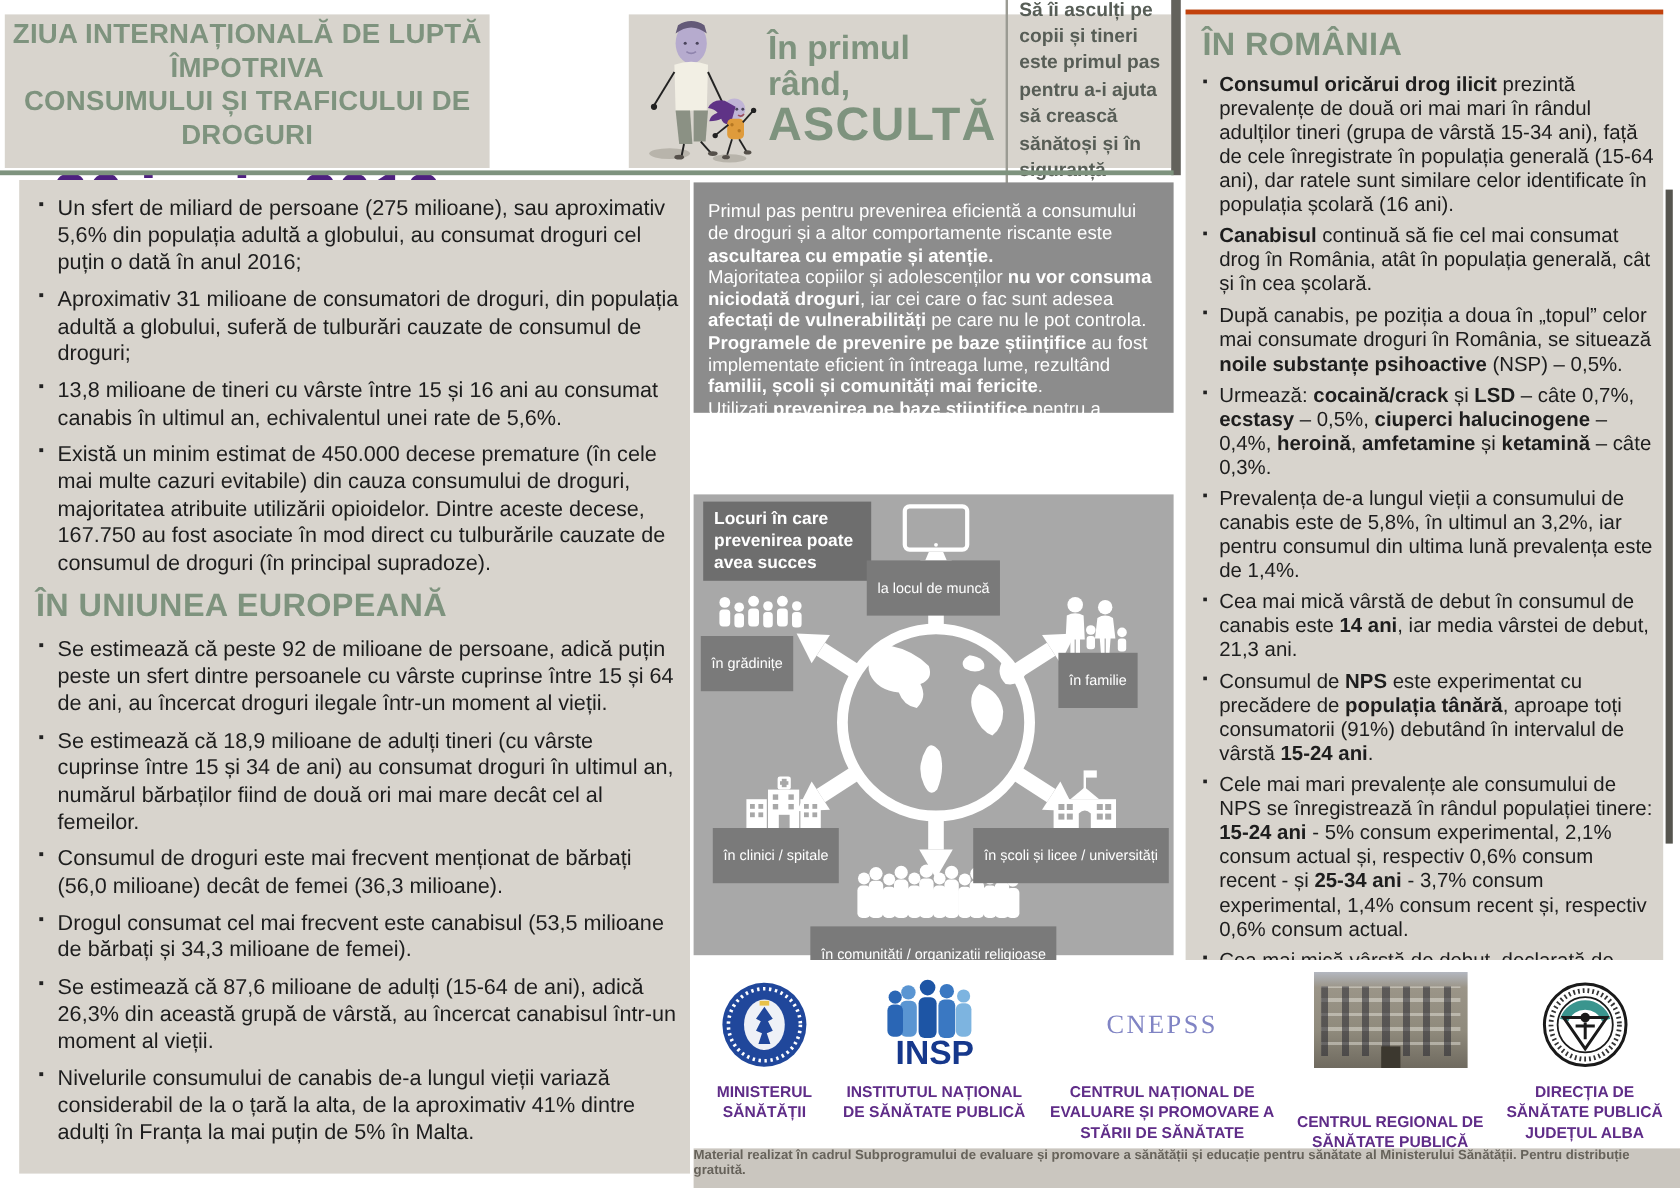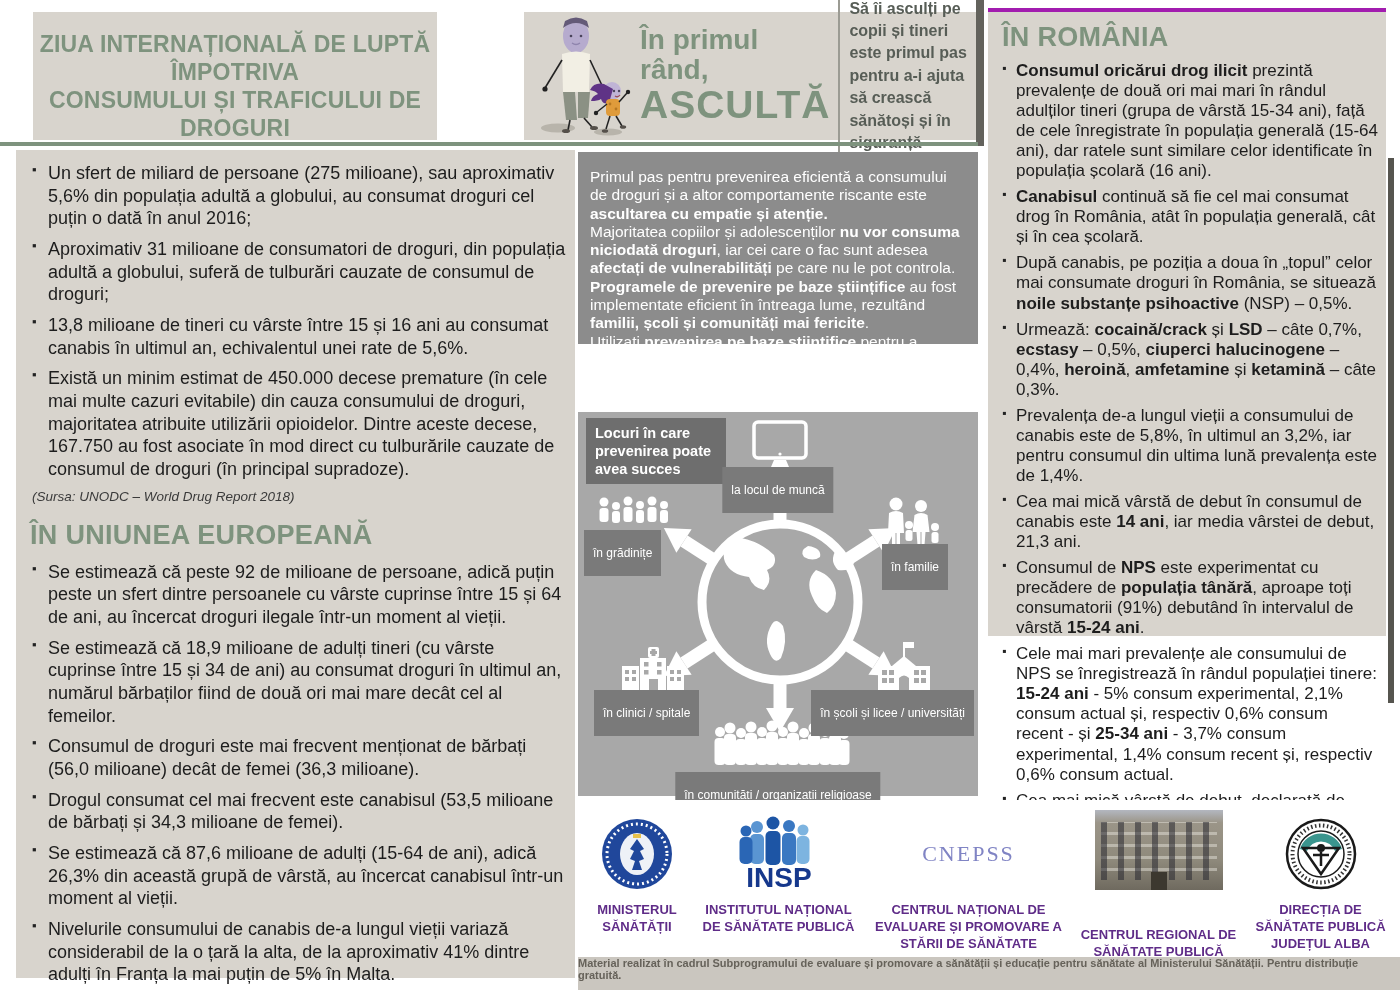--- a/index.html
+++ b/index.html
@@ -2,21 +2,21 @@
 <html><head>
 <meta charset="utf-8">
 <style>
   html,body{margin:0;padding:0;}
   body{width:1400px;height:990px;position:relative;overflow:hidden;background:#ffffff;
        font-family:"Liberation Sans", sans-serif;color:#222;}
   .panel{position:absolute;background:#d8d4cd;}
   .b{font-weight:bold;}
 
   
-  .left-header{left:33px;top:12px;width:404px;height:128px;text-align:center;padding-top:18px;box-sizing:border-box;}
+  .left-header{left:4px;top:12px;width:404px;height:128px;text-align:center;padding-top:2px;box-sizing:border-box;}
   .main-title{color:#7e937e;font-weight:bold;font-size:23px;line-height:1.22;letter-spacing:0.2px;}
   .main-date{color:#4e2180;font-weight:bold;font-size:52px;margin-top:8px;}
 
   
   .mid-header{left:524px;top:12px;width:452px;height:128px;display:flex;align-items:center;box-sizing:border-box;padding:2px 4px 2px 2px;}
   .campaign{display:flex;flex-direction:column;justify-content:center;margin-left:2px;}
   .campaign-lead{color:#7e937e;font-weight:bold;font-size:28px;line-height:1.05;}
   .campaign-big{color:#7e937e;font-weight:bold;font-size:39px;letter-spacing:1px;line-height:1.1;}
   .tagline{border-left:2px solid #9b9b93;margin-left:8px;padding-left:9px;color:#575d56;
            font-weight:bold;font-size:16px;line-height:1.4;}
@@ -26,22 +26,22 @@
 
   
   .left-body{left:16px;top:150px;width:559px;height:828px;box-sizing:border-box;padding:12px 8px 0 14px;}
   h2.section{font-size:27px;color:#7e937e;margin:0 0 10px 0;font-weight:bold;letter-spacing:0.3px;}
   ul.blist{list-style:none;margin:0;padding:0;font-size:18px;line-height:1.26;color:#1d1d1d;}
   ul.blist li.bullet{position:relative;padding-left:18px;margin-bottom:8px;}
   ul.blist li.bullet::before{content:"▪";position:absolute;left:2px;top:0;font-size:0.72em;color:#222;}
   .source{font-size:13.5px;font-style:italic;color:#3a3a3a;margin:0 0 16px 2px;}
 
   
-  .right-panel{left:988px;top:8px;width:398px;height:628px;box-sizing:border-box;
-               border-top:4px solid #a21caf;padding:8px 7px 0 12px;}
+  .right-panel{left:988px;top:8px;width:398px;height:792px;box-sizing:border-box;
+               border-top:4px solid #c2410c;padding:8px 7px 0 12px;}
   .right-panel h2.section{margin:2px 0 8px 2px;}
   .right-panel ul.blist{font-size:17px;line-height:1.18;}
   .right-panel ul.blist li.bullet{margin-bottom:6px;padding-left:16px;}
   .right-panel .source{margin-top:2px;}
 
   
   .prevention{position:absolute;left:578px;top:152px;width:400px;height:192px;background:#8c8c8c;
               box-sizing:border-box;padding:16px 12px;color:#fff;}
   .prevention p.pv{margin:0;font-size:15.5px;line-height:1.18;}
 
@@ -136,21 +136,20 @@
 <div class="green-line"></div>
 <div class="right-edge"></div>
 
 <div class="panel left-body">
   <ul class="blist">
       <li class="bullet">Un sfert de miliard de persoane (275 milioane), sau aproximativ 5,6% din populația adultă a globului, au consumat droguri cel puțin o dată în anul 2016;</li>
       <li class="bullet">Aproximativ 31 milioane de consumatori de droguri, din populația adultă a globului, suferă de tulburări cauzate de consumul de droguri;</li>
       <li class="bullet">13,8 milioane de tineri cu vârste între 15 și 16 ani au consumat canabis în ultimul an, echivalentul unei rate de 5,6%.</li>
       <li class="bullet">Există un minim estimat de 450.000 decese premature (în cele mai multe cazuri evitabile) din cauza consumului de droguri, majoritatea atribuite utilizării opioidelor. Dintre aceste decese, 167.750 au fost asociate în mod direct cu tulburările cauzate de consumul de droguri (în principal supradoze).</li>
     </ul>
-  <div class="source">(Sursa: UNODC – World Drug Report 2018)</div>
   <h2 class="section">ÎN UNIUNEA EUROPEANĂ</h2>
   <ul class="blist">
       <li class="bullet">Se estimează că peste 92 de milioane de persoane, adică puțin peste un sfert dintre persoanele cu vârste cuprinse între 15 și 64 de ani, au încercat droguri ilegale într-un moment al vieții.</li>
       <li class="bullet">Se estimează că 18,9 milioane de adulți tineri (cu vârste cuprinse între 15 și 34 de ani) au consumat droguri în ultimul an, numărul bărbaților fiind de două ori mai mare decât cel al femeilor.</li>
       <li class="bullet">Consumul de droguri este mai frecvent menționat de bărbați (56,0 milioane) decât de femei (36,3 milioane).</li>
       <li class="bullet">Drogul consumat cel mai frecvent este canabisul (53,5 milioane de bărbați și 34,3 milioane de femei).</li>
       <li class="bullet">Se estimează că 87,6 milioane de adulți (15-64 de ani), adică 26,3% din această grupă de vârstă, au încercat canabisul într-un moment al vieții.</li>
       <li class="bullet">Nivelurile consumului de canabis de-a lungul vieții variază considerabil de la o țară la alta, de la aproximativ 41% dintre adulți în Franța la mai puțin de 5% în Malta.</li>
     </ul>
 

